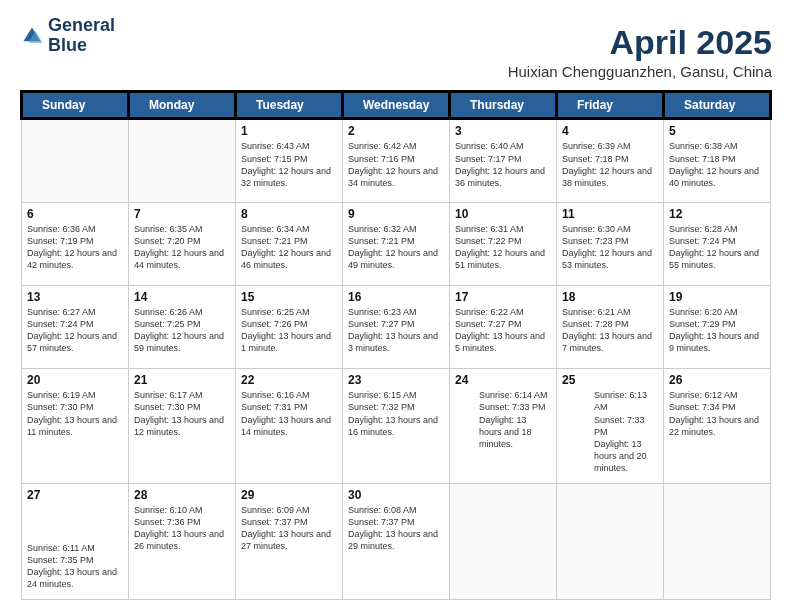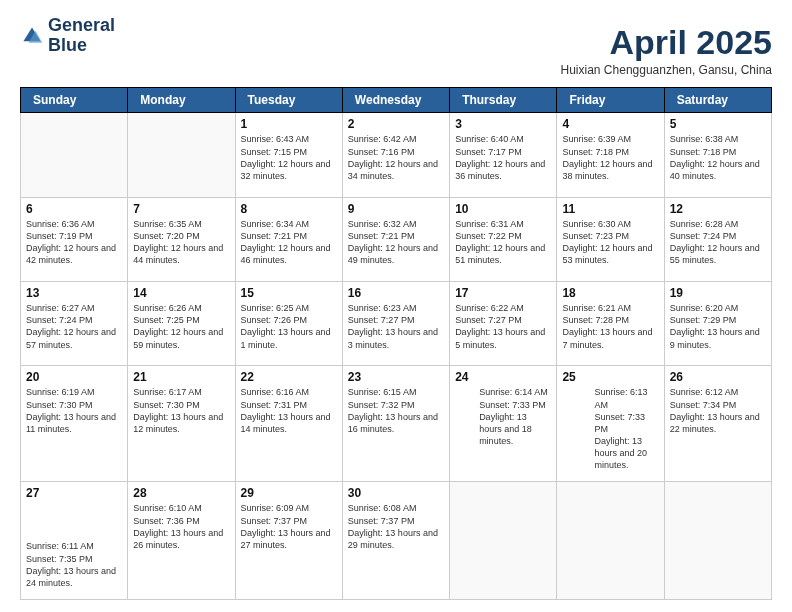--- a/index.html
+++ b/index.html
@@ -46,39 +46,39 @@
       text-align: right;
     }
     .month-title {
       font-size: 34px;
       font-weight: bold;
       color: #1a3a5c;
       line-height: 1.1;
       margin-top: 8px;
     }
     .location-title {
-      font-size: 12px;
+      font-size: 15px;
       color: #333;
       margin-top: 2px;
     }
     .calendar {
       flex: 1;
       border: 1px solid #ccc;
       border-collapse: collapse;
       width: 100%;
       table-layout: fixed;
     }
     .calendar th {
       background: #2a6099;
       color: #fff;
       font-size: 12px;
       font-weight: bold;
-      padding: 5px 12px;
+      padding: 5px 19px;
       text-align: left;
-      border: 1px solid #000000;
+      border: 3px solid #000000;
     }
     .calendar td {
       border: 1px solid #ccc;
       vertical-align: top;
       padding: 4px 5px;
       font-size: 9.5px;
       color: #333;
       height: 80px;
     }
     .day-num {

